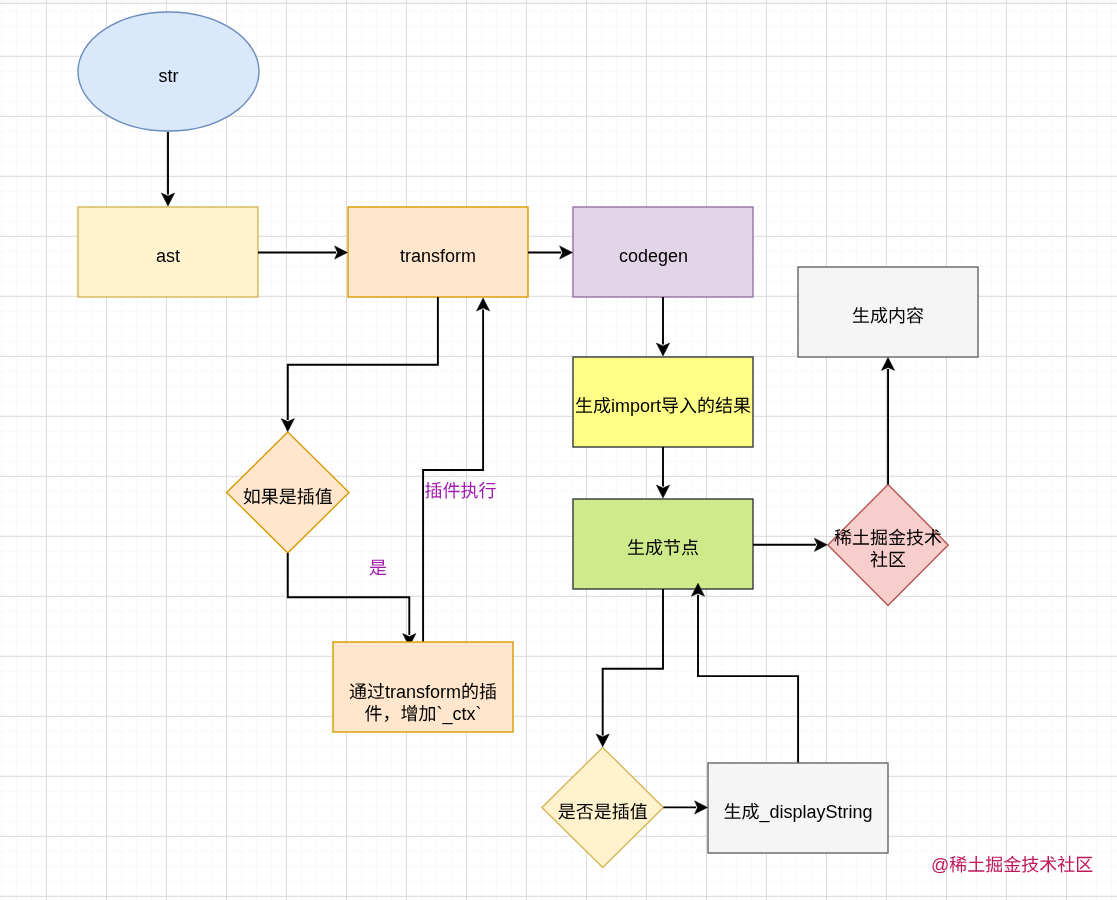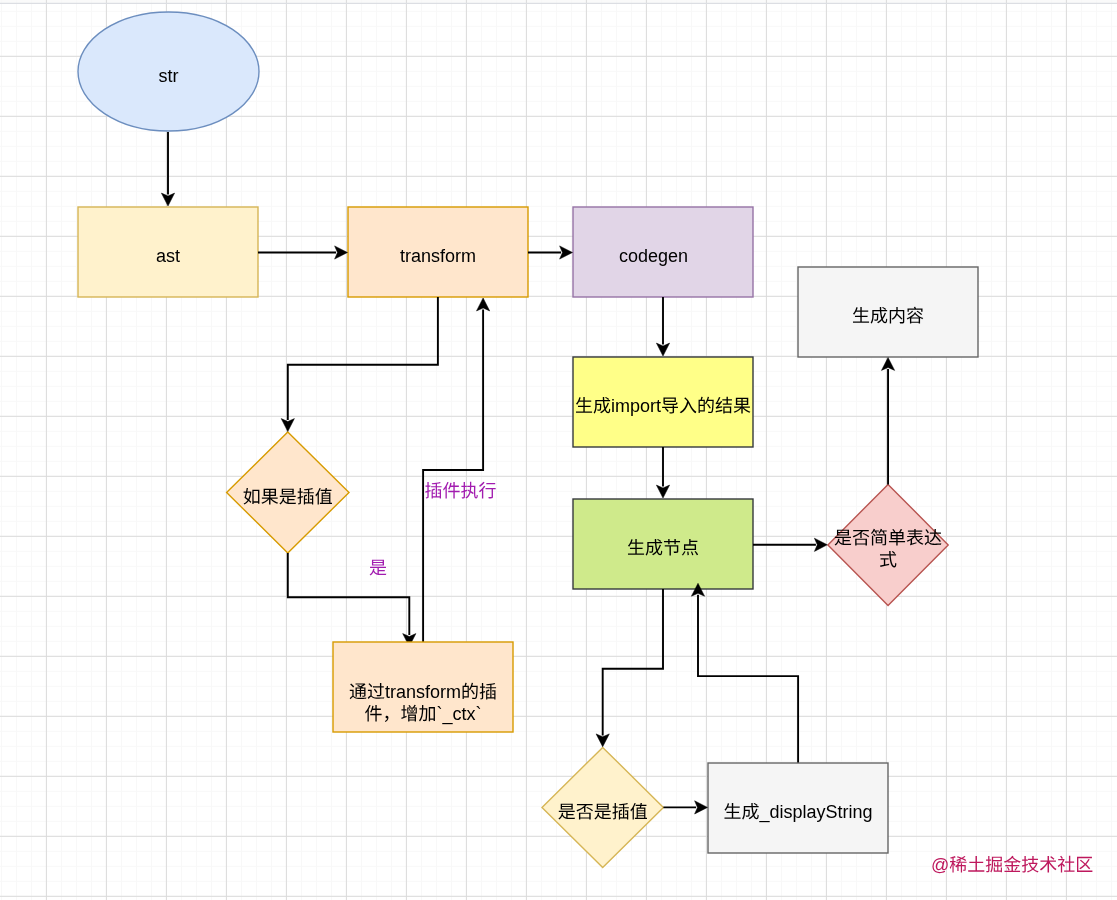--- a/index.html
+++ b/index.html
@@ -109,21 +109,21 @@
       <div class="node rect" style="left: 798px; top: 267px; width: 180px; height: 90px; font-size: 18px;">
         <span class="label" style="width: 178px;">生成内容</span>
       </div>
       <div class="node rect" style="left: 573px; top: 357px; width: 180px; height: 90px; font-size: 18px; border-radius: 24px;">
         <span class="label" style="width: 178px;">生成import导入的结果</span>
       </div>
       <div class="node rect" style="left: 573px; top: 499px; width: 180px; height: 90px; font-size: 18px;">
         <span class="label" style="width: 178px;">生成节点</span>
       </div>
       <div class="node diamond" style="left: 827.9px; top: 484.4px; width: 120.3px; height: 121px; font-size: 18px;">
-        <span class="label" style="width: 120px;">是否简单表达式</span>
+        <span class="label" style="width: 120px;">稀土掘金技术社区</span>
       </div>
       <div class="node diamond" style="left: 226.6px; top: 432.1px; width: 122.4px; height: 120.8px; font-size: 18px;">
         <span class="label" style="width: 120px;">如果是插值</span>
       </div>
       <div class="node rect" style="left: 333px; top: 642px; width: 180px; height: 114px; font-size: 18px;">
         <span class="label" style="width: 155px;">通过transform的插件，增加`_ctx`</span>
       </div>
       <div class="node diamond" style="left: 542px; top: 747.4px; width: 121.4px; height: 120px; font-size: 18px;">
         <span class="label" style="width: 120px;">是否是插值</span>
       </div>

